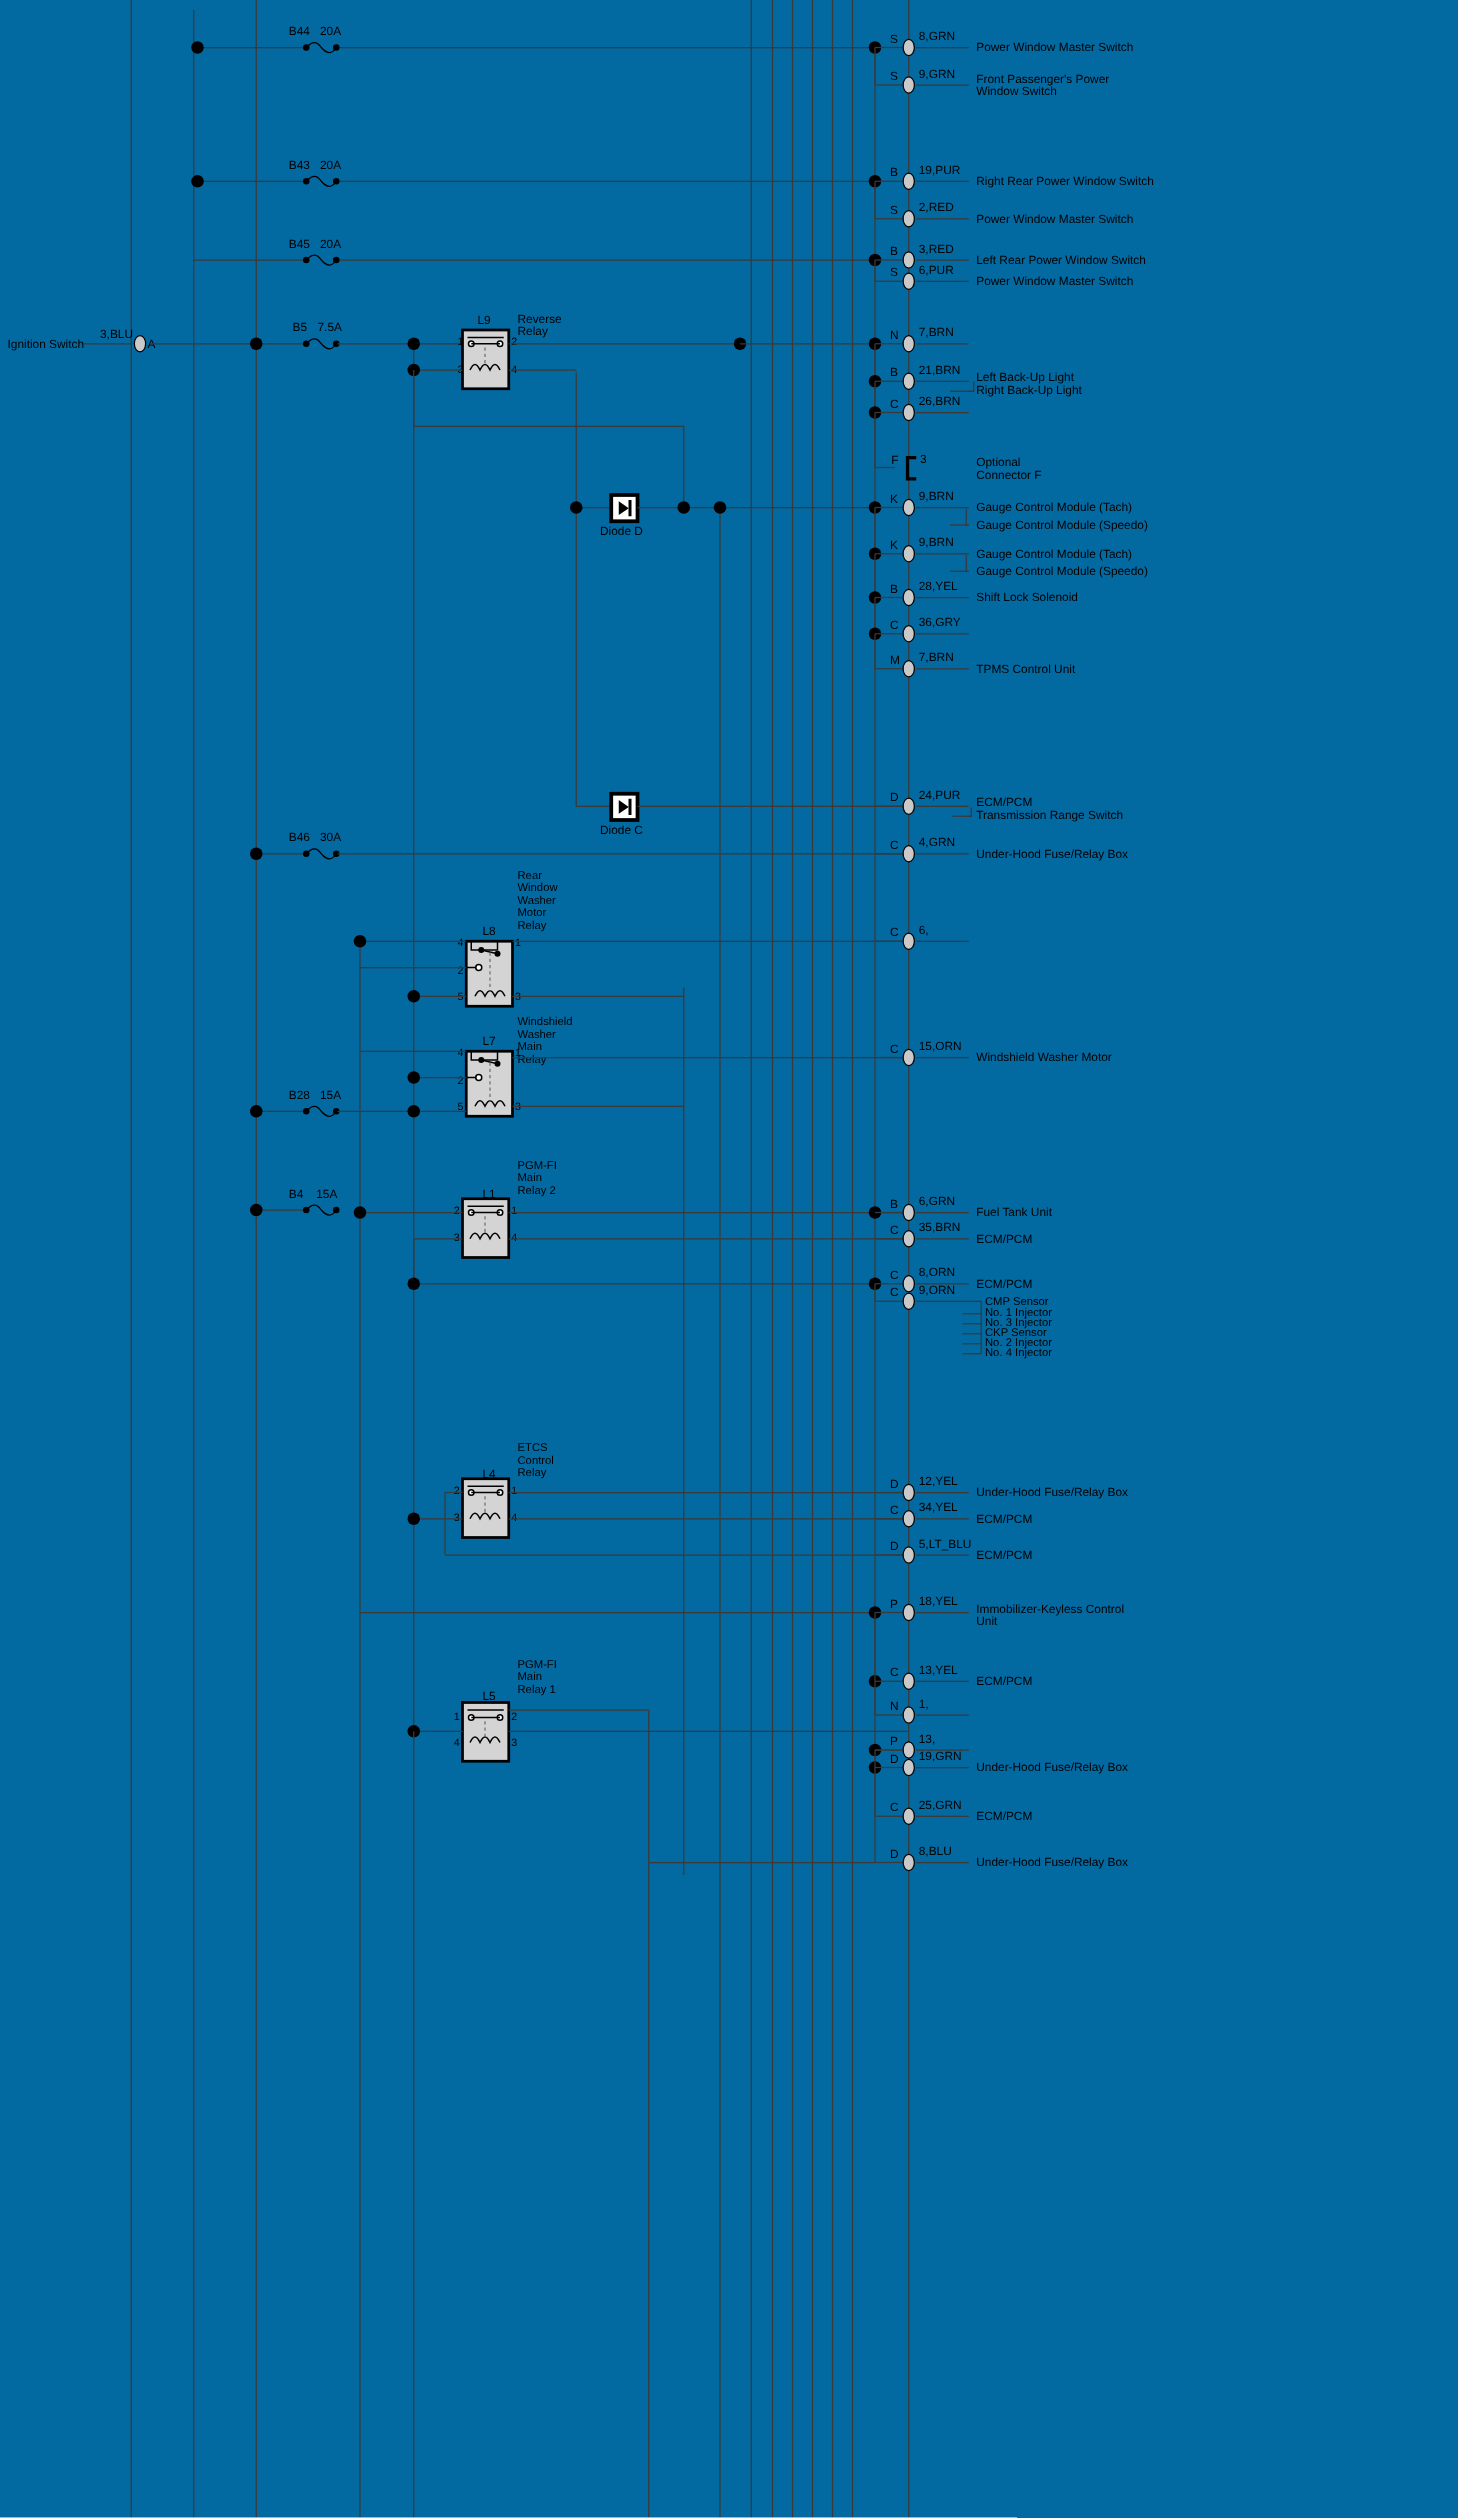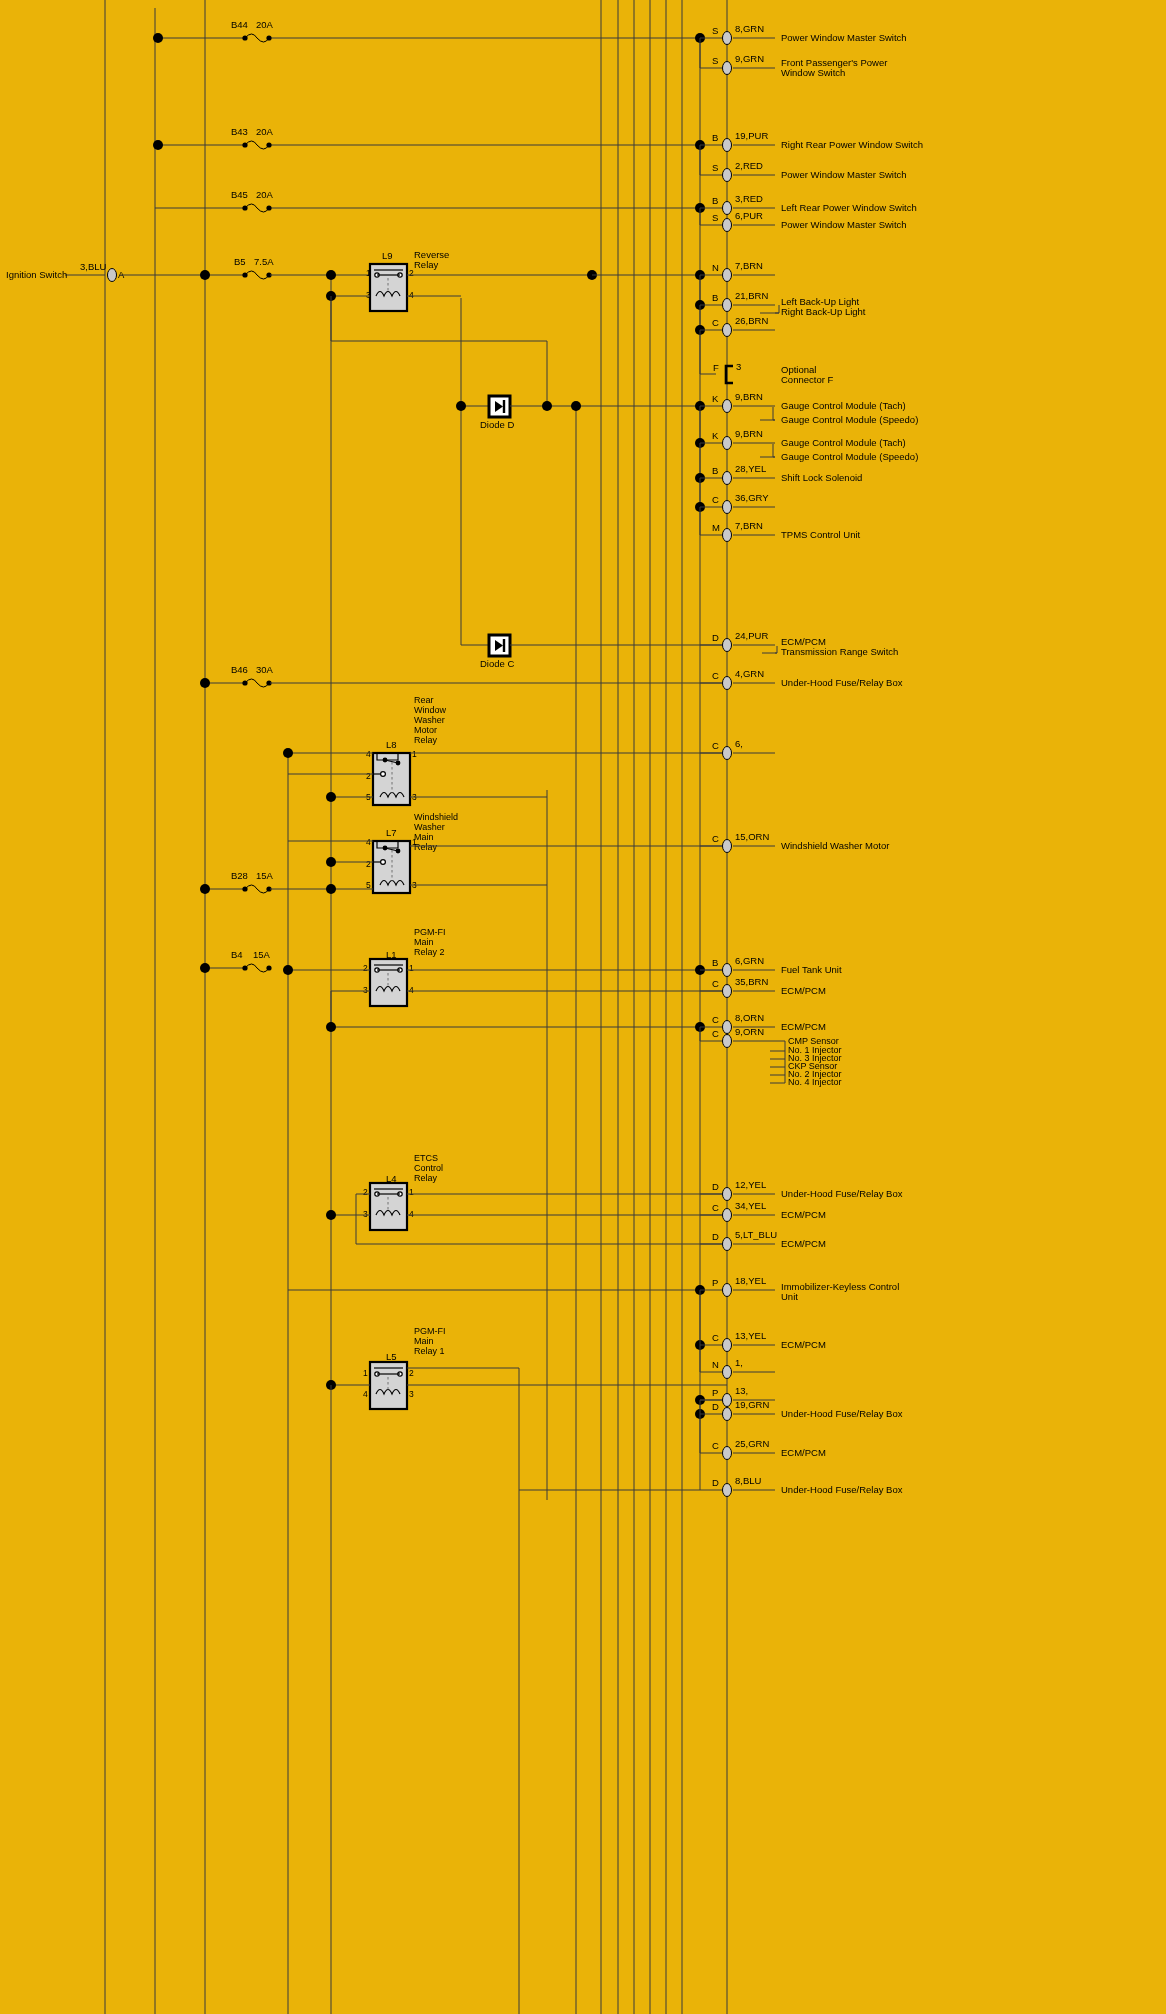--- a/index.html
+++ b/index.html
@@ -1,17 +1,17 @@
 <!DOCTYPE html>
 <html><head>
 <meta charset="utf-8">
 <style>
   html,body{margin:0;padding:0;background:#fff;}
   body{font-family:"Liberation Sans","DejaVu Sans",sans-serif;}
-  #sheet{position:relative;width:1166px;height:2014px;background:#eab308;overflow:hidden;}
+  #sheet{position:relative;width:1166px;height:2014px;background:#0369a1;overflow:hidden;}
   svg{display:block;}
   .lbl{font-size:9.5px;fill:#000;font-family:"Liberation Sans","DejaVu Sans",sans-serif;}
   .lbl-sm{font-size:9px;fill:#000;font-family:"Liberation Sans","DejaVu Sans",sans-serif;}
   .lbl-relaypin{font-size:8.5px;fill:#000;font-family:"Liberation Sans","DejaVu Sans",sans-serif;}
   .wire{stroke:#3a3a3a;stroke-width:1;fill:none;}
   .wire-blk{stroke:#000;stroke-width:1;fill:none;}
   .relaybox{fill:#d4d4d4;stroke:#000;stroke-width:2.2;}
   .relayline{stroke:#000;stroke-width:1.2;fill:none;}
   .dash{stroke:#666;stroke-width:0.9;stroke-dasharray:2.5 2.5;fill:none;}
   .node{fill:#000;}

